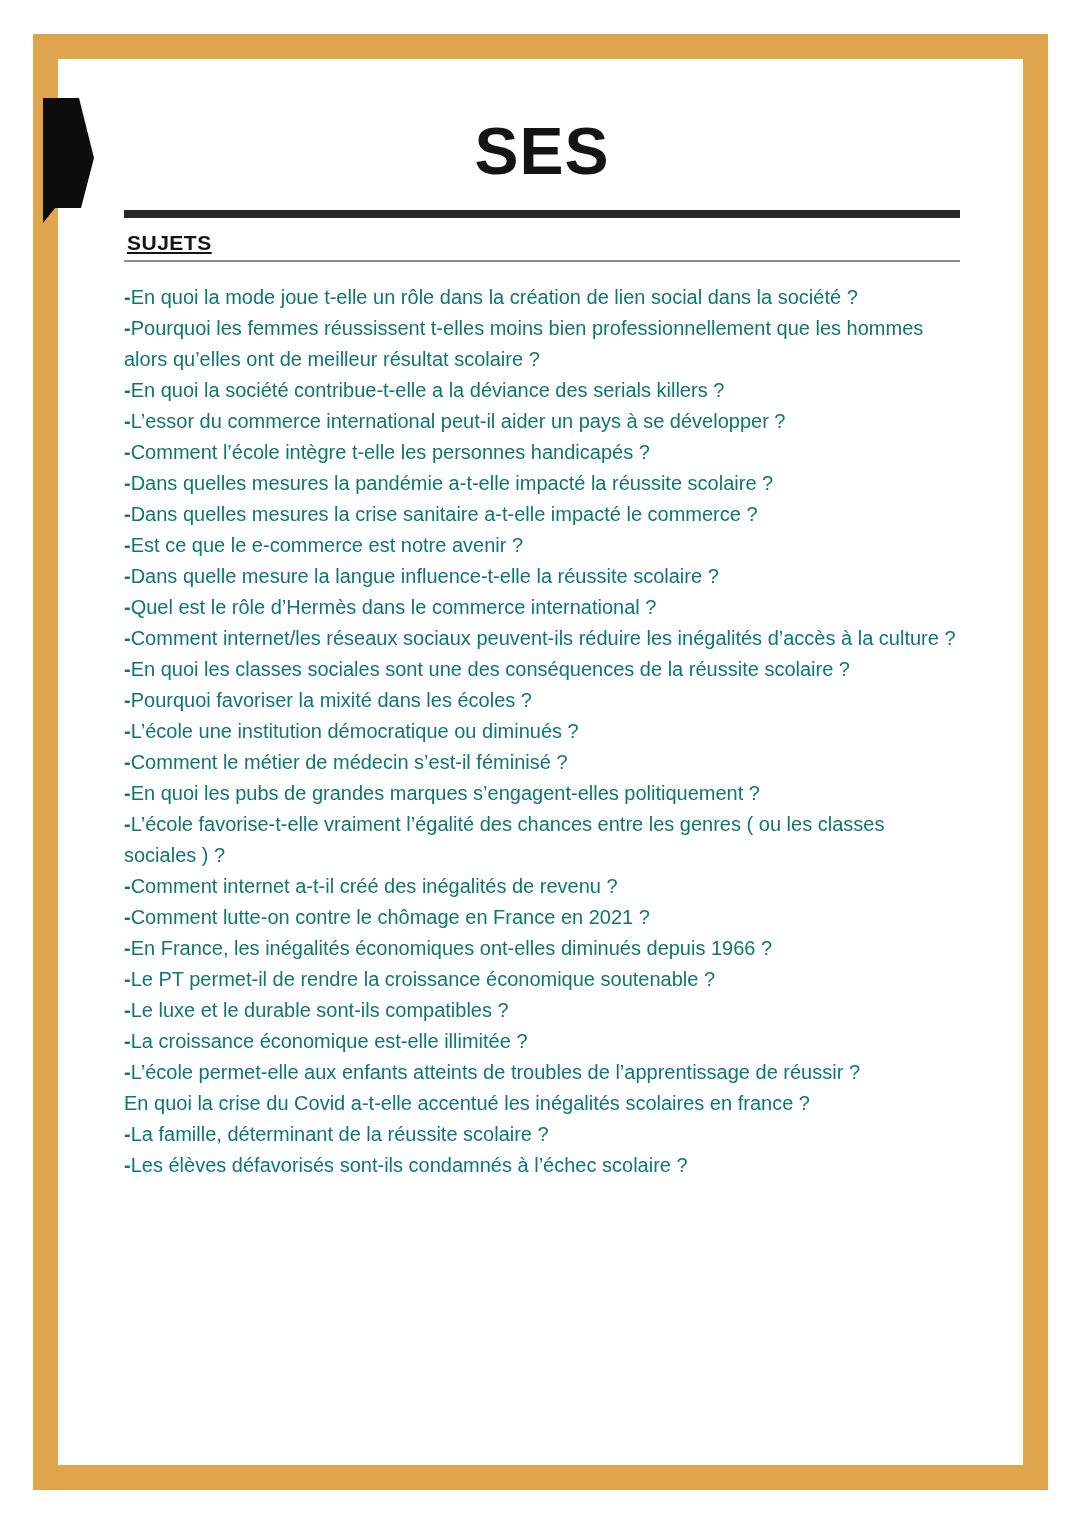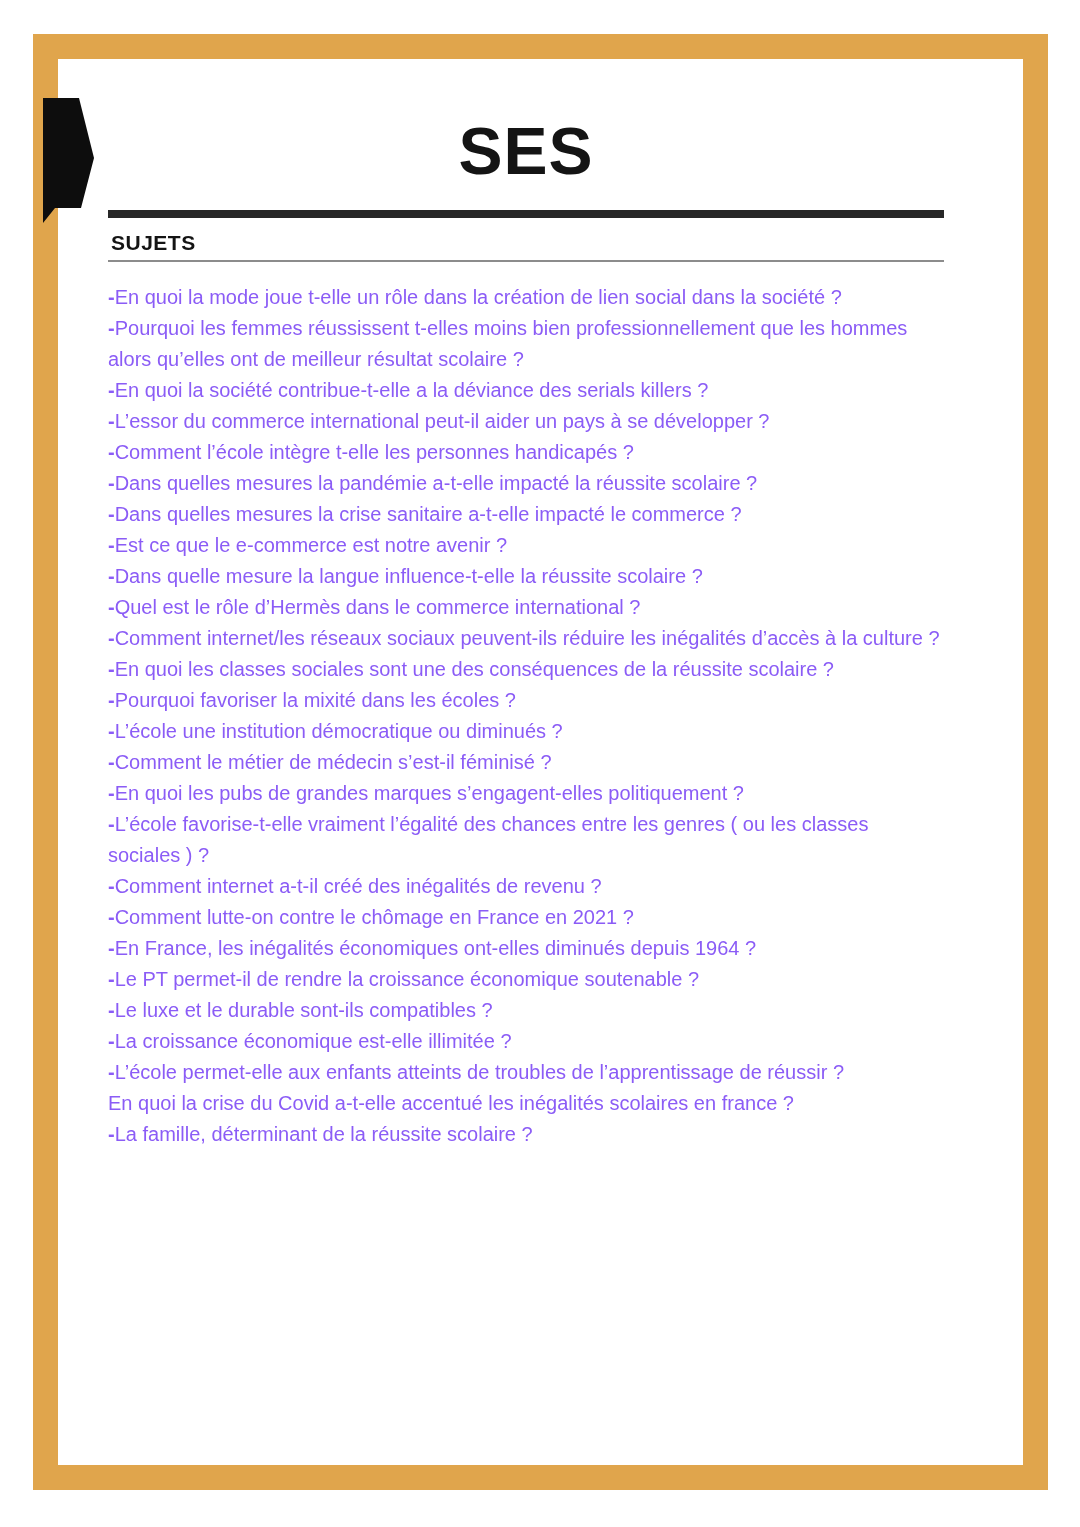--- a/index.html
+++ b/index.html
@@ -27,21 +27,21 @@
   }
   .ribbon {
     position: absolute;
     left: 43px;
     top: 98px;
     width: 52px;
     height: 125px;
   }
   .content {
     position: absolute;
-    left: 108px;
+    left: 124px;
     top: 0;
     width: 836px;
   }
   .title {
     margin: 0;
     padding-top: 112px;
     font-size: 66px;
     line-height: 78px;
     font-weight: 800;
     letter-spacing: 1px;
@@ -53,31 +53,32 @@
     background: #272727;
     margin-top: 20px;
   }
   .section-heading {
     margin: 13px 0 0 3px;
     font-size: 21px;
     line-height: 24px;
     font-weight: 700;
     letter-spacing: 0.5px;
     color: #141414;
+    text-decoration: underline;
   }
   .rule-thin {
     height: 2px;
     background: #8c8c8c;
     margin-top: 5px;
   }
   .sujets-list {
     margin-top: 20px;
     font-size: 20px;
     line-height: 31px;
-    color: #8b5cf6;
+    color: #0f766e;
   }
   .sujets-list p {
     margin: 0;
   }
   .sujets-list .dash {
     font-weight: 700;
   }
 </style>
 </head>
 <body>
@@ -114,23 +115,24 @@
         <p><span class="dash">-</span><span>Quel est le rôle d’Hermès dans le commerce international ?</span></p>
         <p><span class="dash">-</span><span>Comment internet/les réseaux sociaux peuvent-ils réduire les inégalités d’accès à la culture ?</span></p>
         <p><span class="dash">-</span><span>En quoi les classes sociales sont une des conséquences de la réussite scolaire ?</span></p>
         <p><span class="dash">-</span><span>Pourquoi favoriser la mixité dans les écoles ?</span></p>
         <p><span class="dash">-</span><span>L’école une institution démocratique ou diminués ?</span></p>
         <p><span class="dash">-</span><span>Comment le métier de médecin s’est-il féminisé ?</span></p>
         <p><span class="dash">-</span><span>En quoi les pubs de grandes marques s’engagent-elles politiquement ?</span></p>
         <p><span class="dash">-</span><span>L’école favorise-t-elle vraiment l’égalité des chances entre les genres ( ou les classes sociales ) ?</span></p>
         <p><span class="dash">-</span><span>Comment internet a-t-il créé des inégalités de revenu ?</span></p>
         <p><span class="dash">-</span><span>Comment lutte-on contre le chômage en France en 2021 ?</span></p>
-        <p><span class="dash">-</span><span>En France, les inégalités économiques ont-elles diminués depuis 1964 ?</span></p>
+        <p><span class="dash">-</span><span>En France, les inégalités économiques ont-elles diminués depuis 1966 ?</span></p>
         <p><span class="dash">-</span><span>Le PT permet-il de rendre la croissance économique soutenable ?</span></p>
         <p><span class="dash">-</span><span>Le luxe et le durable sont-ils compatibles ?</span></p>
         <p><span class="dash">-</span><span>La croissance économique est-elle illimitée ?</span></p>
         <p><span class="dash">-</span><span>L’école permet-elle aux enfants atteints de troubles de l’apprentissage de réussir ?</span></p>
         <p><span class="dash"></span><span>En quoi la crise du Covid a-t-elle accentué les inégalités scolaires en france ?</span></p>
         <p><span class="dash">-</span><span>La famille, déterminant de la réussite scolaire ?</span></p>
+        <p><span class="dash">-</span><span>Les élèves défavorisés sont-ils condamnés à l’échec scolaire ?</span></p>
       </div>
 
   </div>
 </div>
 
 </body></html>

